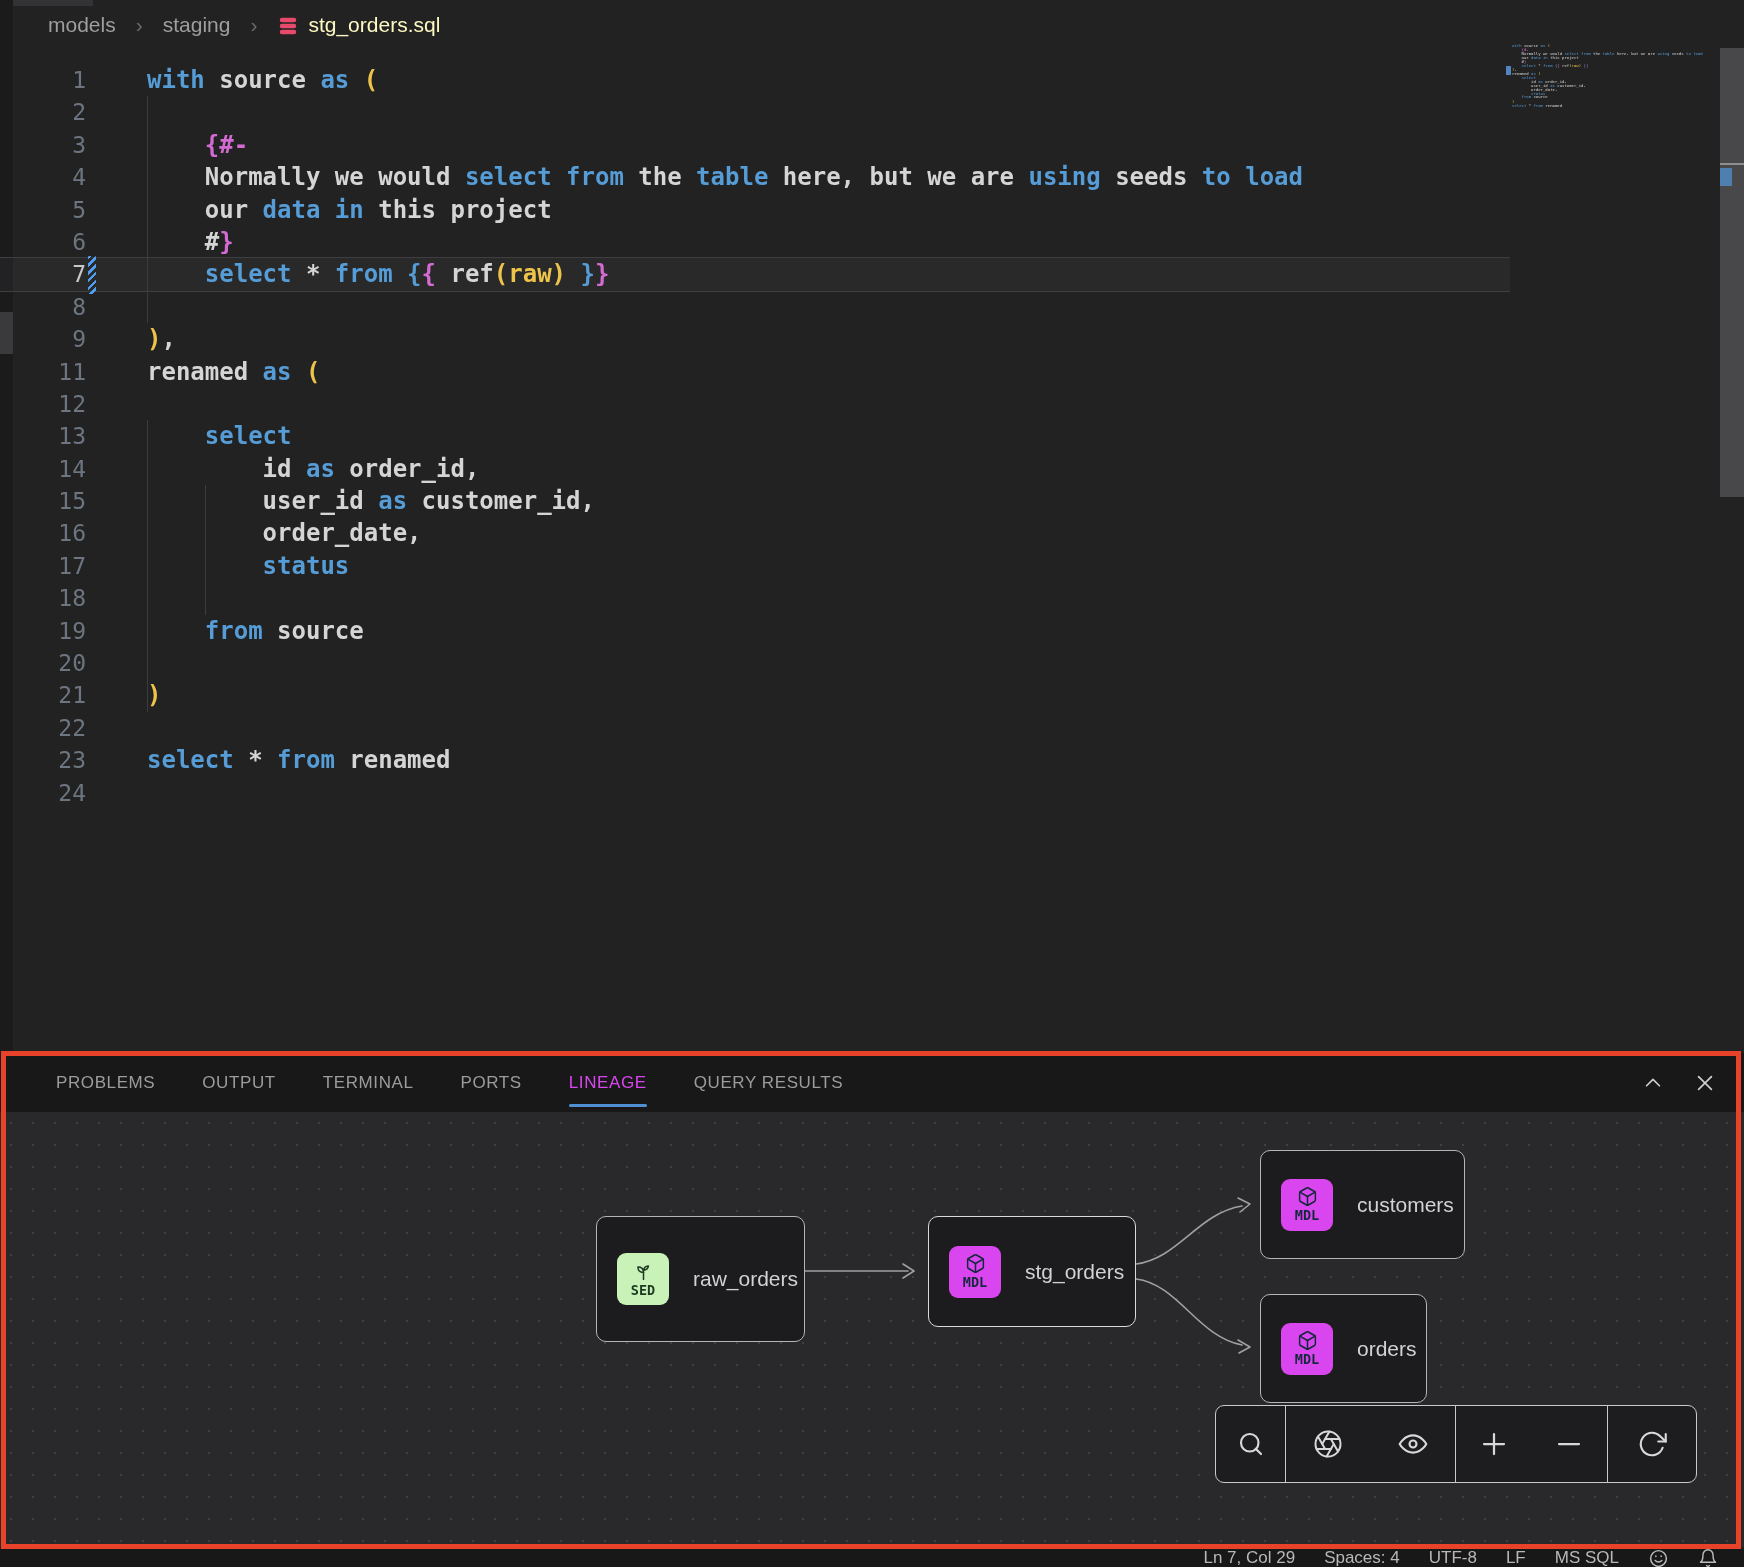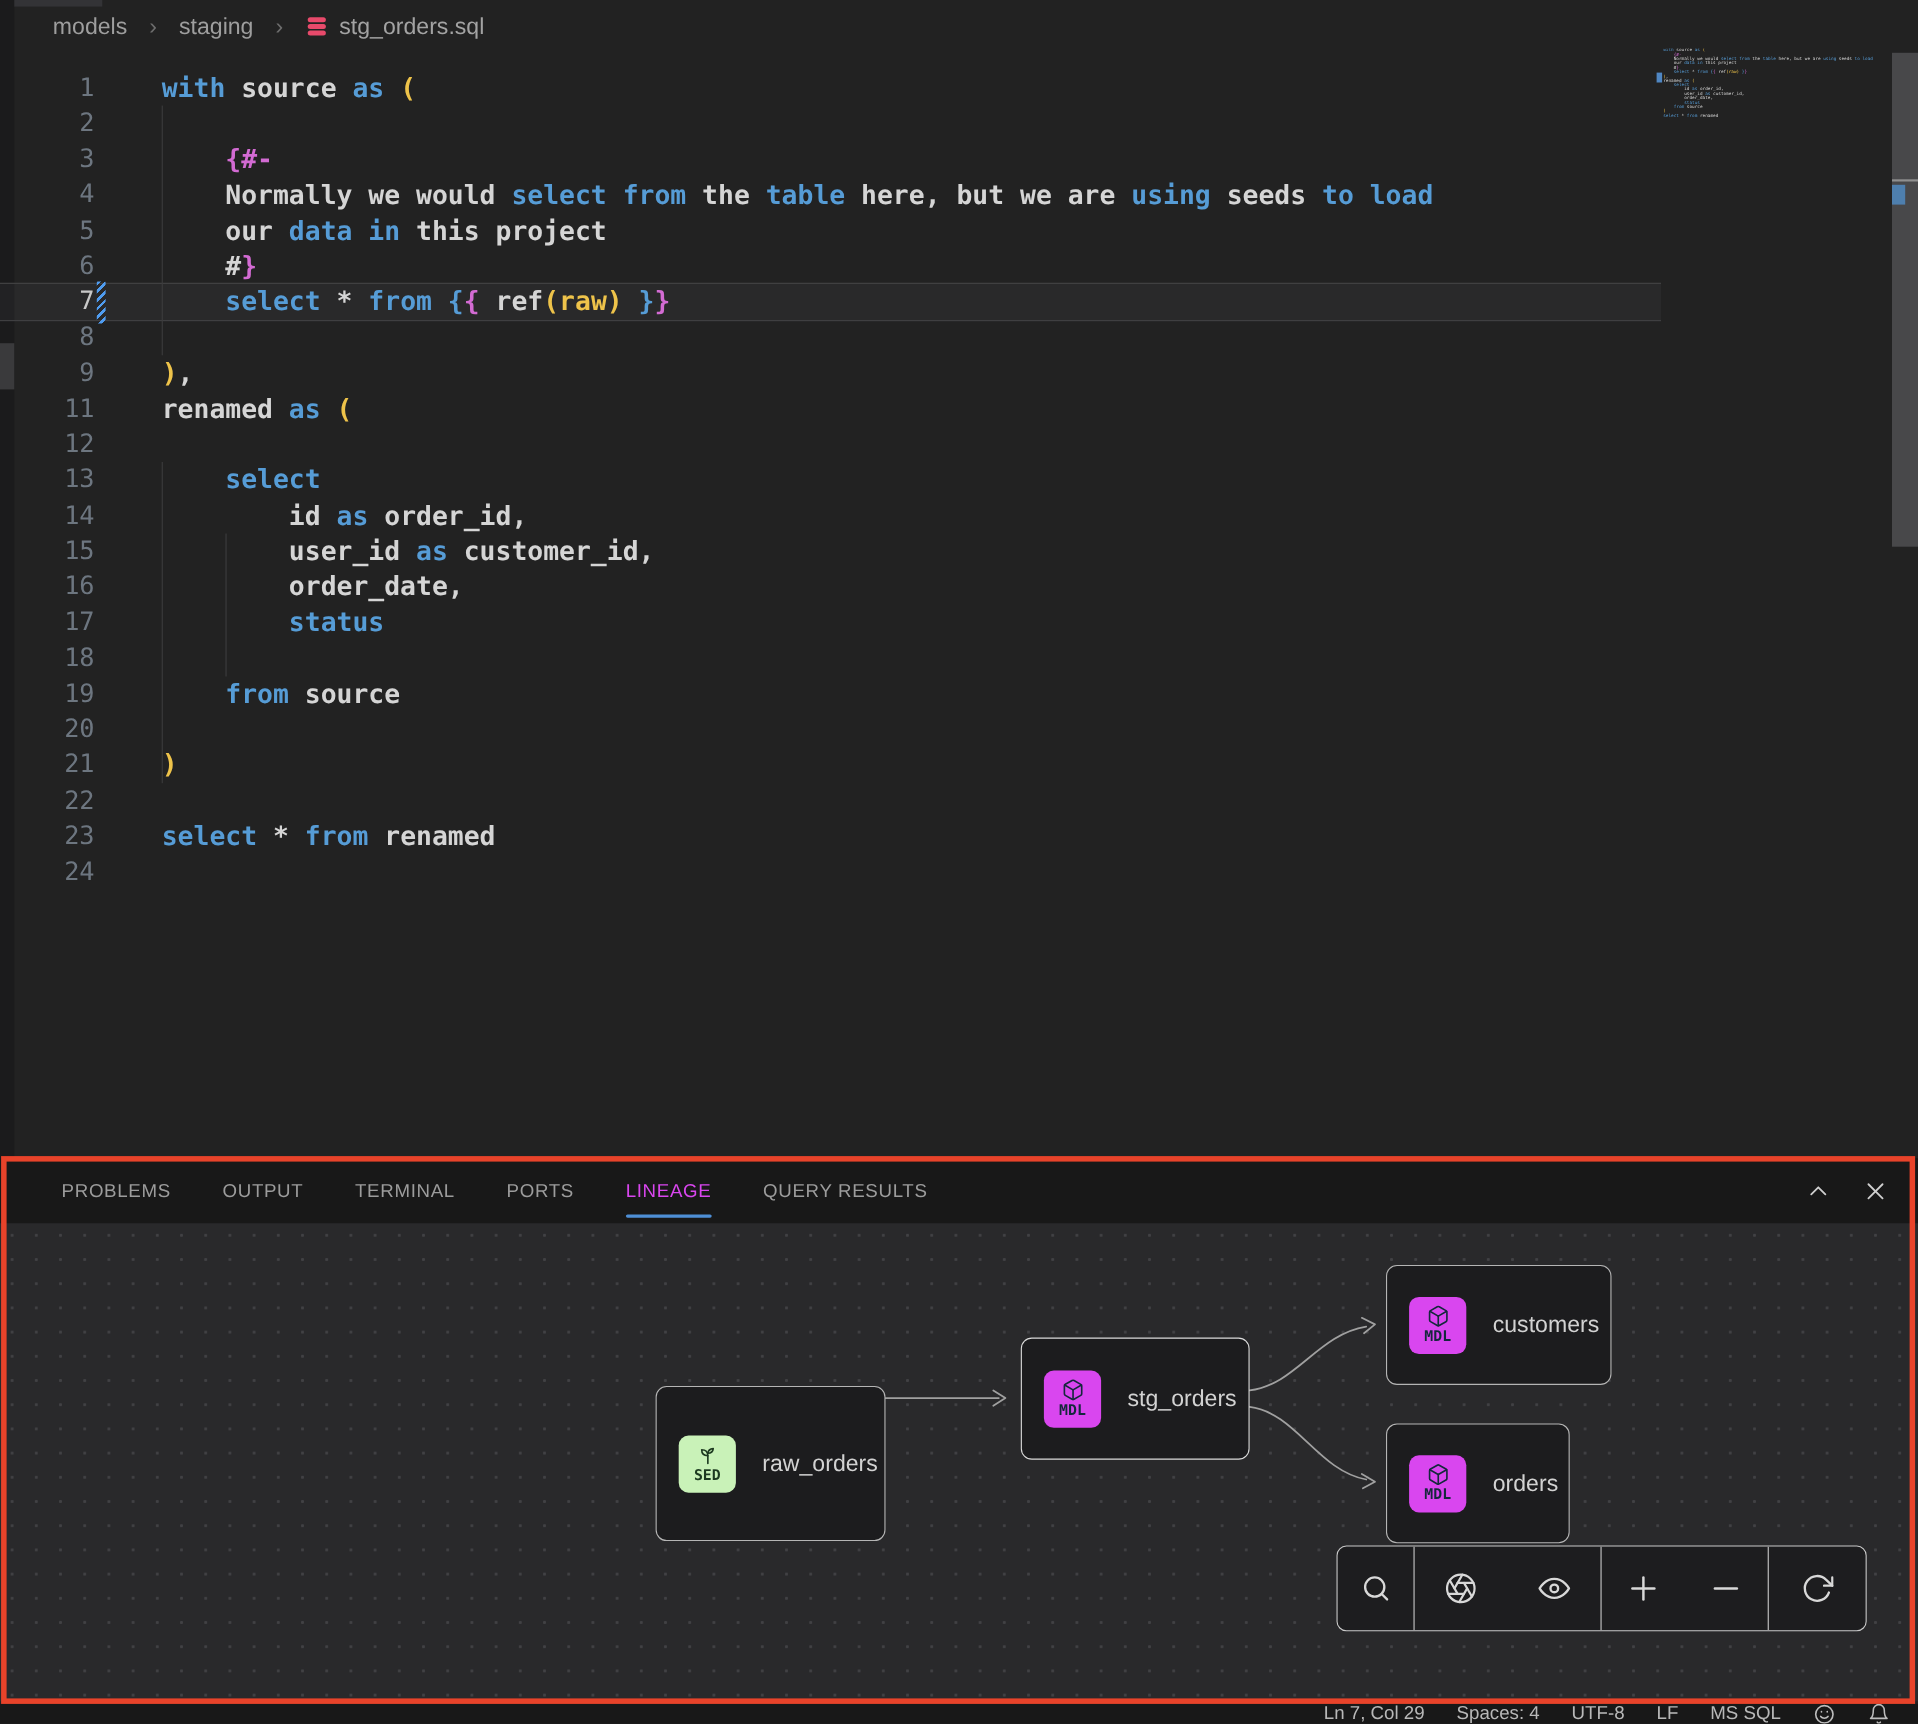--- a/index.html
+++ b/index.html
@@ -9,21 +9,21 @@
 
   
   .editor-area { position:absolute; left:0; top:0; width:1744px; height:1053px; background:#222222; }
   .left-rail { position:absolute; left:0; top:0; width:13px; height:1053px; background:#1b1b1c; }
   .left-rail-thumb { position:absolute; left:0; top:312px; width:13px; height:42px; background:#3a3a3c; }
   .tab-remnant { position:absolute; left:13px; top:0; width:80px; height:6px; background:#333336; }
 
   .breadcrumb { position:absolute; left:48px; top:9px; height:32px; display:flex; align-items:center; gap:20px;
                 font-size:21px; color:#9e9e9e; }
   .crumb-sep { color:#6d6d6d; font-size:21px; }
-  .crumb-file { color:#a3a3a3; display:flex; align-items:flex-start; gap:9px; }
+  .crumb-file { color:#fef9c3; display:flex; align-items:flex-end; gap:9px; }
   .db-icon svg { display:block; }
 
   .code-region { position:absolute; left:0; top:64px; }
   .cl { display:flex; height:32.4px; line-height:32.4px; white-space:pre; width:1510px; position:relative;
         font-family:"DejaVu Sans Mono", monospace; font-size:24px; }
   .ln { width:86px; text-align:right; color:#6d7680; flex:none; font-size:23px; }
   .ct { margin-left:61px;font-weight:bold; }
   .cl.current { background:rgba(130,130,140,.08); box-shadow:0 -1px 0 #3f3f41, 0 1px 0 #3f3f41; }
   .cl.current .ln { color:#c8c8c8; }
   .tk-kw { color:#569cd6; } .tk-txt { color:#d5d5d5; } .tk-y { color:#eec34a; } .tk-pk { color:#d36bd3; }
@@ -64,21 +64,21 @@
   .badge { width:52px; height:52px; border-radius:9px; display:flex; flex-direction:column;
            align-items:center; justify-content:center; gap:0; flex:none; }
   .badge-seed { background:#c9f2b8; }
   .badge-model { background:#d946ef; }
   .badge svg { display:block; }
   .badge-label { font-family:"DejaVu Sans Mono", monospace; font-size:13.5px; font-weight:700; }
   .badge-seed .badge-label { color:#1d3a20; }
   .badge-model .badge-label { color:#14283c; }
   .node-label { font-size:21px; color:#d2d2d2; }
 
-  #node-raw       { left:596px;  top:104px; width:209px; height:141px;margin-top:44px; }
+  #node-raw       { left:596px;  top:104px; width:209px; height:126px; }
   #node-stg       { left:928px;  top:104px; width:208px; height:111px; }
   #node-customers { left:1260px; top:38px;  width:205px; height:109px; }
   #node-orders    { left:1260px; top:182px; width:167px; height:109px; }
 
   .graph-toolbar { position:absolute; left:1215px; top:293px; width:482px; height:78px;
     background:#1d1d1f; border:1.5px solid #c9c9c9; border-radius:9px; display:flex; overflow:hidden; }
   .gt-cell { display:flex; align-items:center; justify-content:space-around; border-right:1.5px solid #c9c9c9; }
   .gt-cell:last-child { border-right:none; }
   .gt-c1 { width:70px; } .gt-c2 { width:170px; } .gt-c3 { width:152px; } .gt-c4 { flex:1; }
   .gt-btn { width:44px; height:44px; display:flex; align-items:center; justify-content:center; }

